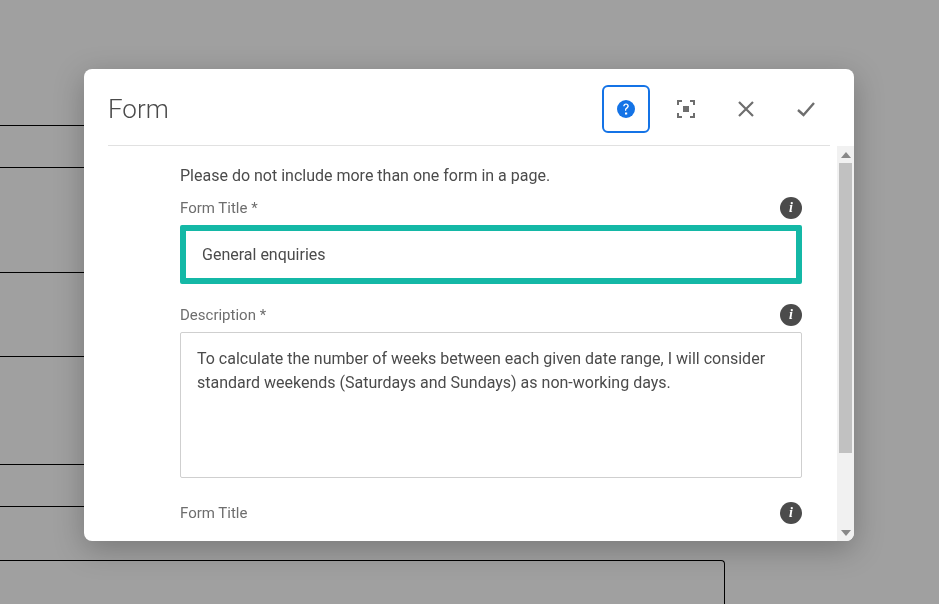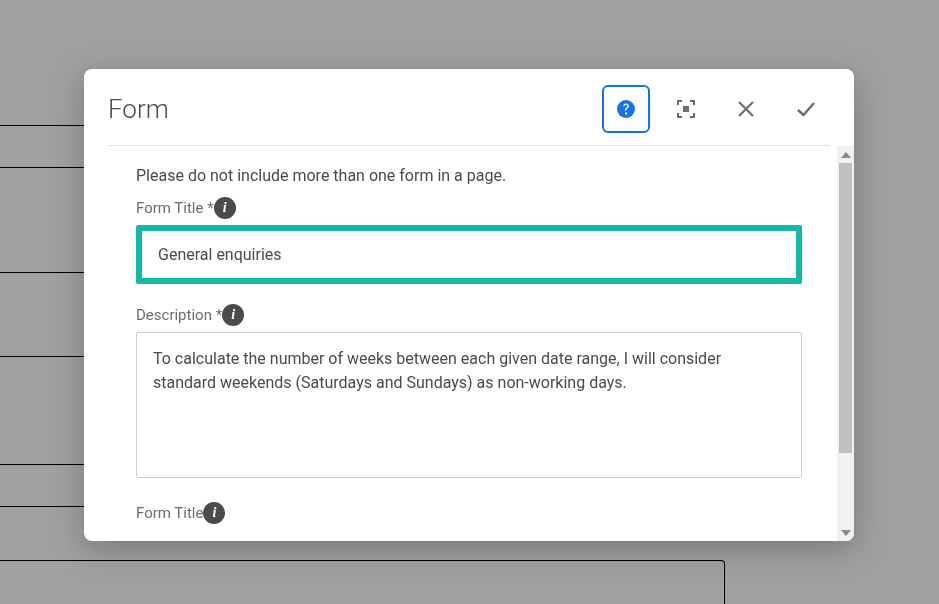--- a/index.html
+++ b/index.html
@@ -97,20 +97,21 @@
     height: 1px;
     background: #e1e1e1;
     margin: 0 24px;
   }
 
   .modal-body-wrapper {
     position: relative;
     flex: 1;
     display: flex;
     overflow: hidden;
+    padding-left: 44px;
   }
   .modal-body {
     flex: 1;
     overflow-y: hidden;
     padding: 20px 52px 0 52px;
   }
   .scrollbar-track {
     position: absolute;
     right: 0;
     top: 0;
@@ -145,20 +146,21 @@
 
   .hint-text {
     font-size: 16px;
     color: #4b4b4b;
     margin-bottom: 12px;
   }
 
   .field-row {
     display: flex;
     align-items: center;
+    justify-content: space-between;
     margin-bottom: 6px;
   }
   .field-label {
     font-size: 15px;
     color: #6e6e6e;
   }
 
   .info-btn {
     width: 22px;
     height: 22px;

